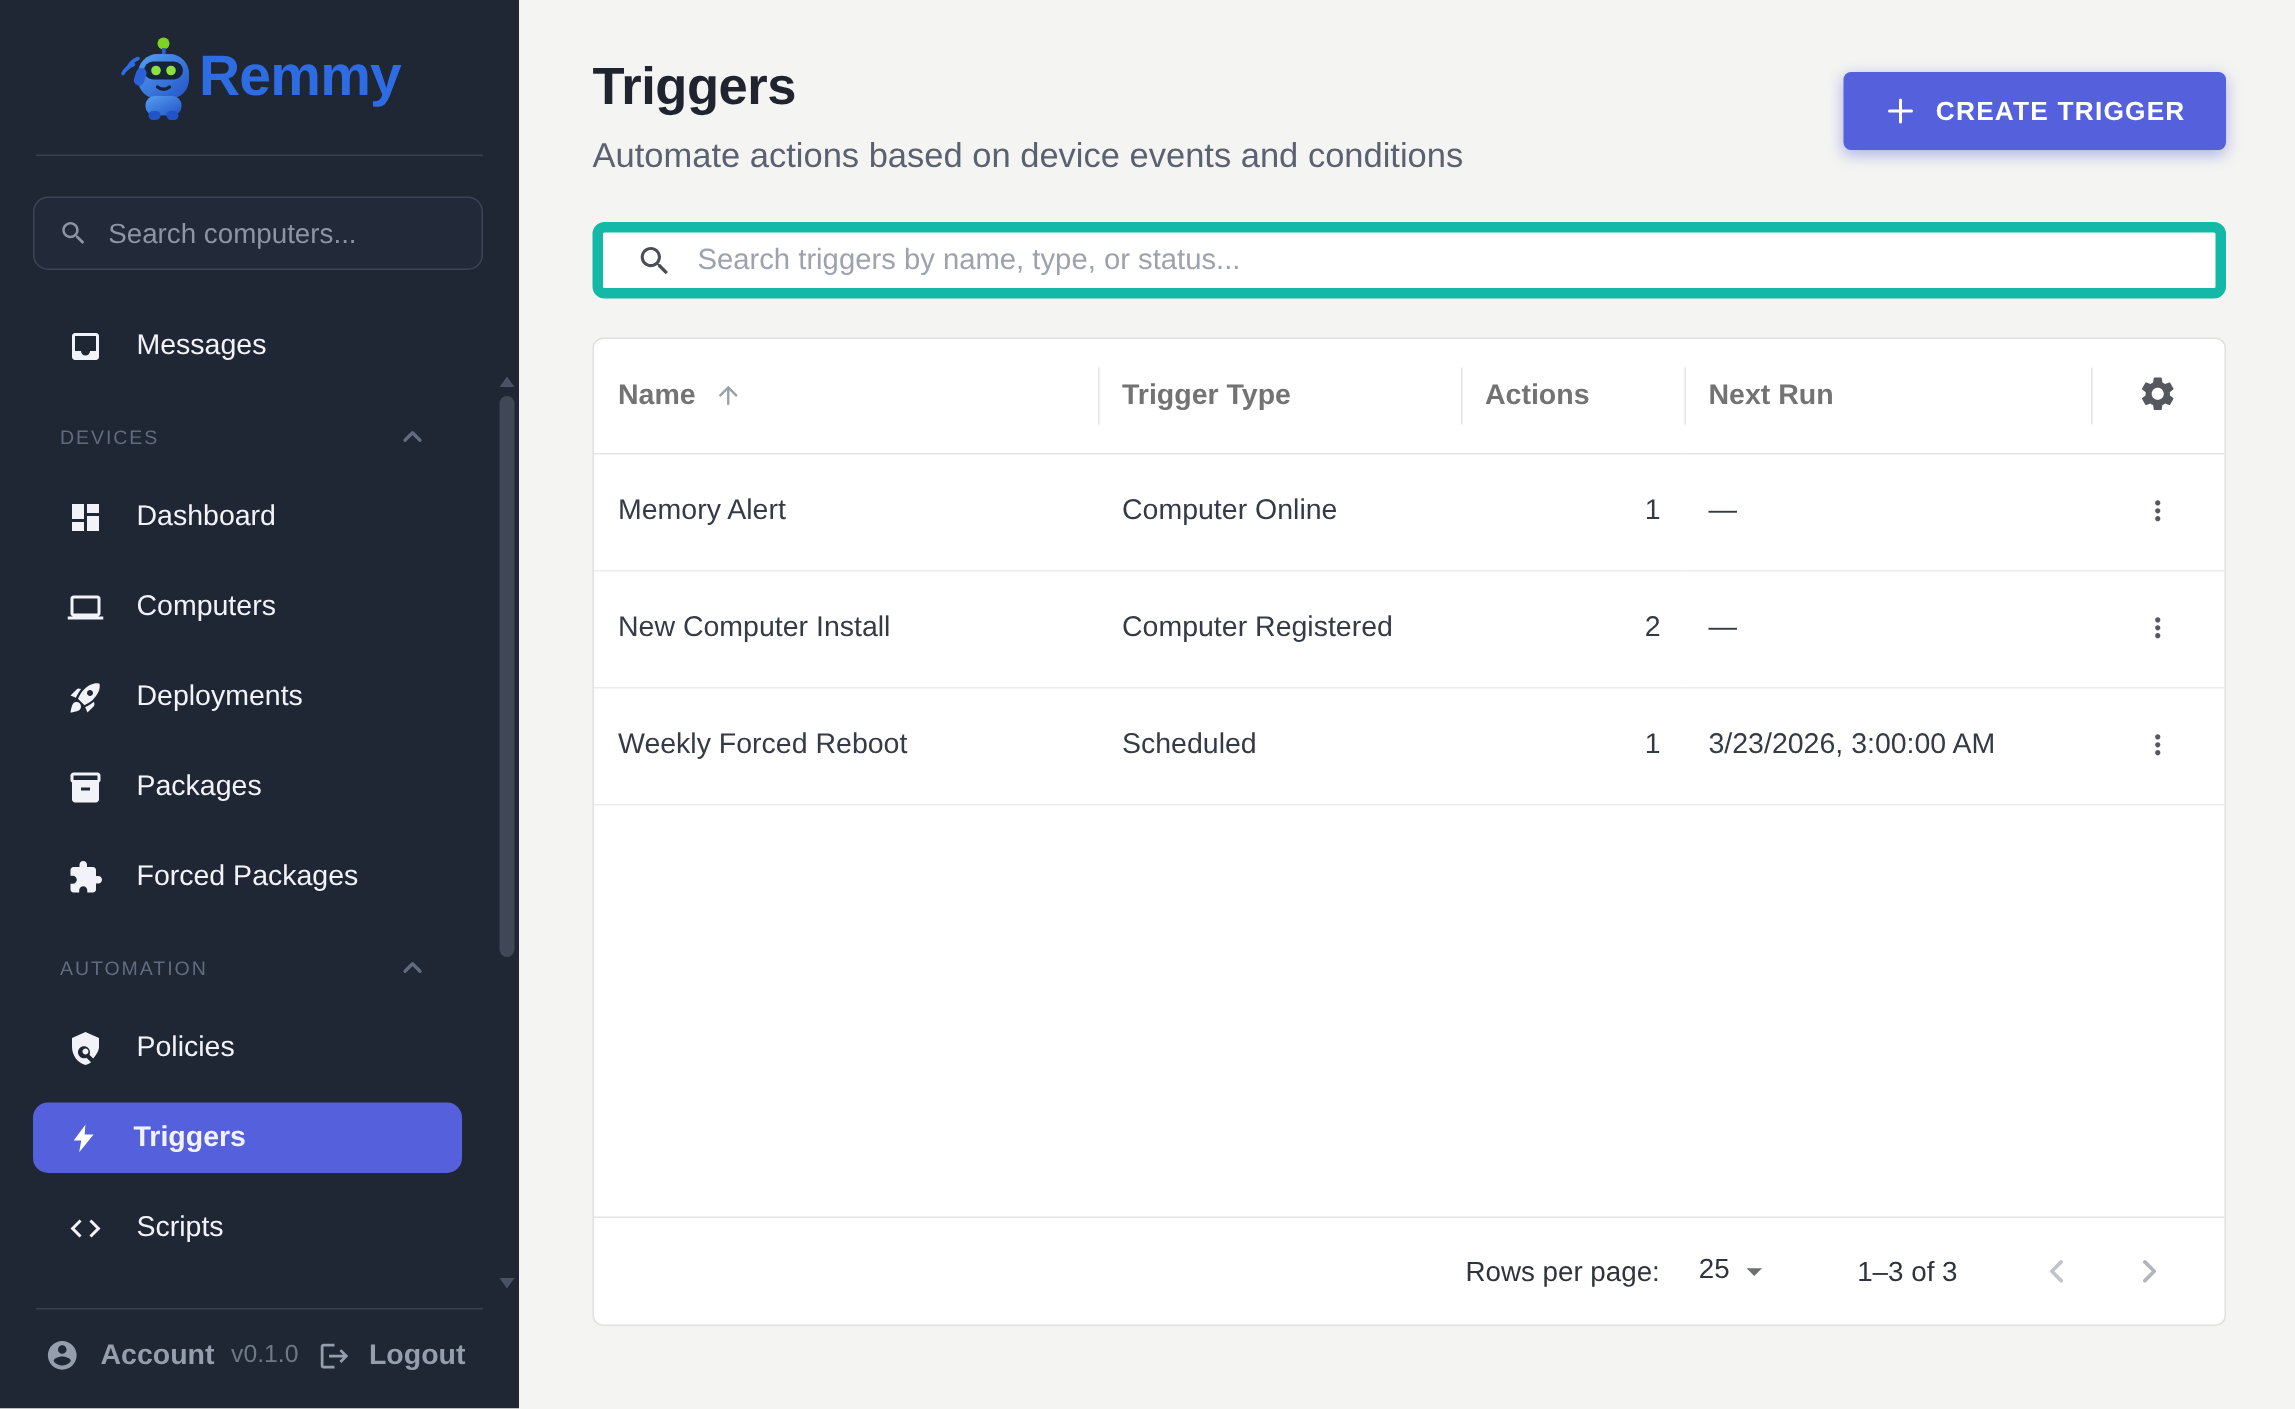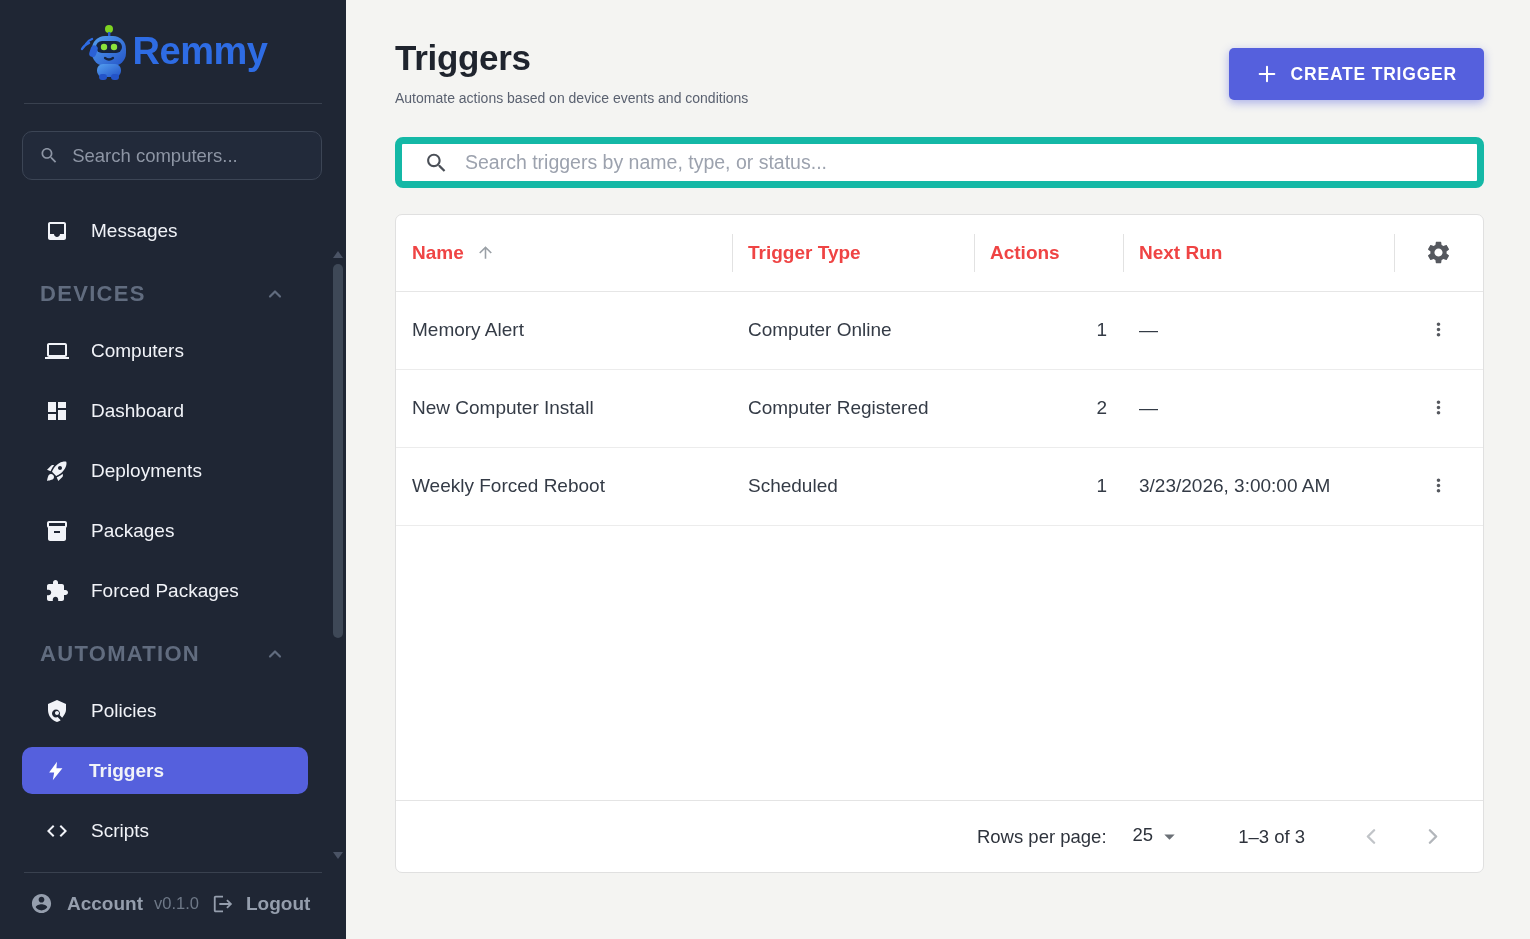--- a/index.html
+++ b/index.html
@@ -56,21 +56,21 @@
     font-size: 19px; font-weight: 500;
     cursor: pointer;
   }
   .nav-item.active { background: #5560DD; font-weight: 700; }
   .nav-item svg { flex-shrink: 0; }
   .section-header {
     display: flex; align-items: center;
     padding: 0 61px 0 40px;
     margin: 27px 0 20px 0;
     color: #616C7F;
-    font-size: 22px; font-weight: 700; letter-spacing: 1.3px;
+    font-size: 13px; font-weight: 400; letter-spacing: 1.3px;
   }
   .section-header .chev { margin-left: auto; }
   .sidebar-bottom { position: absolute; bottom: 0; left: 0; right: 0; }
   .account-row {
     display: flex; align-items: center;
     padding: 19px 24px 24px 30px;
     color: #959EAD;
     font-size: 19px;
   }
   .account-label { font-weight: 700; margin-left: 14px; cursor: pointer; }
@@ -89,21 +89,21 @@
   .sb-thumb {
     position: absolute; left: 1px; top: 264px;
     width: 10px; height: 374px;
     background: #3E4857; border-radius: 5px;
   }
 
   
   .main { flex: 1; padding: 38px 46px 0 49px; }
   .page-header { display: flex; align-items: flex-start; justify-content: space-between; }
   .page-title { font-size: 35px; font-weight: 700; color: #1F242E; letter-spacing: -0.3px; }
-  .page-subtitle { margin-top: 12px; font-size: 14px; color: #5A6170; }
+  .page-subtitle { margin-top: 12px; font-size: 23px; color: #5A6170; }
   .create-btn {
     margin-top: 10px;
     height: 52px;
     display: flex; align-items: center; gap: 13px;
     padding: 0 27px;
     background: #5560DD; color: #fff;
     border: none; border-radius: 5px;
     font-family: "Liberation Sans", sans-serif;
     font-size: 17.5px; font-weight: 700; letter-spacing: 0.8px;
     box-shadow: 0 3px 10px rgba(85,96,221,0.45);
@@ -133,21 +133,21 @@
     background: #fff;
     border: 1px solid #E0E0E0;
     border-radius: 7px;
     display: flex; flex-direction: column;
     overflow: hidden;
   }
   table { border-collapse: collapse; width: 100%; table-layout: fixed; }
   th, td { text-align: left; padding: 0 16px; font-size: 19px; }
   thead th {
     height: 76px;
-    font-weight: 700; color: #ef4444;
+    font-weight: 700; color: #737373;
     border-bottom: 1px solid #E6E6E6;
     position: relative;
   }
   thead th:not(:first-child)::before {
     content: ""; position: absolute; left: 0; top: 50%;
     transform: translateY(-50%);
     width: 1px; height: 38px; background: #E2E2E2;
   }
   tbody td { height: 78px; color: #343B46; border-bottom: 1px solid #ECECEC; }
   .th-inner { display: inline-flex; align-items: center; gap: 12px; cursor: pointer; }
@@ -215,29 +215,29 @@
 
     <div class="section-header">
       <span>DEVICES</span>
       <svg class="chev" width="20" height="20" viewBox="0 0 24 24" fill="none" stroke="#616C7F" stroke-width="2.6" stroke-linecap="round" stroke-linejoin="round">
         <polyline points="6,15 12,9 18,15"></polyline>
       </svg>
     </div>
 
     <div class="nav-item">
       <svg width="24" height="24" viewBox="0 0 24 24" fill="#F1F3F8">
+        <path d="M3 13h8V3H3v10zm0 8h8v-6H3v6zm10 0h8V11h-8v10zm0-18v6h8V3h-8z"></path>
+      </svg>
+      <span>Dashboard</span>
+    </div>
+    <div class="nav-item">
+      <svg width="24" height="24" viewBox="0 0 24 24" fill="#F1F3F8">
         <path d="M20 18c1.1 0 2-.9 2-2V6c0-1.1-.9-2-2-2H4c-1.1 0-2 .9-2 2v10c0 1.1.9 2 2 2H0v2h24v-2h-4zM4 6h16v10H4V6z"></path>
       </svg>
       <span>Computers</span>
-    </div>
-    <div class="nav-item">
-      <svg width="24" height="24" viewBox="0 0 24 24" fill="#F1F3F8">
-        <path d="M3 13h8V3H3v10zm0 8h8v-6H3v6zm10 0h8V11h-8v10zm0-18v6h8V3h-8z"></path>
-      </svg>
-      <span>Dashboard</span>
     </div>
     <div class="nav-item">
       <svg width="24" height="24" viewBox="0 0 24 24" fill="#F1F3F8">
         <path d="M9.19 6.35c-2.04 2.29-3.44 5.58-3.57 5.89L2 10.69l4.05-4.05c.47-.47 1.15-.68 1.81-.55l1.33.26zM11.17 17s3.74-1.55 5.89-3.7c5.4-5.4 4.5-9.62 4.21-10.57-.95-.3-5.17-1.19-10.57 4.21C8.55 9.09 7 12.83 7 12.83L11.17 17zm6.48-2.19c-2.29 2.04-5.58 3.44-5.89 3.57L13.31 22l4.05-4.05c.47-.47.68-1.15.55-1.81l-.26-1.33zM9 18c0 .83-.34 1.58-.88 2.12C6.94 21.3 2 22 2 22s.7-4.94 1.88-6.12C4.42 15.34 5.17 15 6 15c1.66 0 3 1.34 3 3zm4-9c0-1.1.9-2 2-2s2 .9 2 2-.9 2-2 2-2-.9-2-2z"></path>
       </svg>
       <span>Deployments</span>
     </div>
     <div class="nav-item">
       <svg width="24" height="24" viewBox="0 0 24 24" fill="#F1F3F8">
         <path d="M20 2H4c-1 0-2 .9-2 2v3.01c0 .72.43 1.34 1 1.69V20c0 1.1 1.1 2 2 2h14c.9 0 2-.9 2-2V8.7c.57-.35 1-.97 1-1.69V4c0-1.1-1-2-2-2zm-5 12H9v-2h6v2zm5-7H4V4h16v3z"></path>

